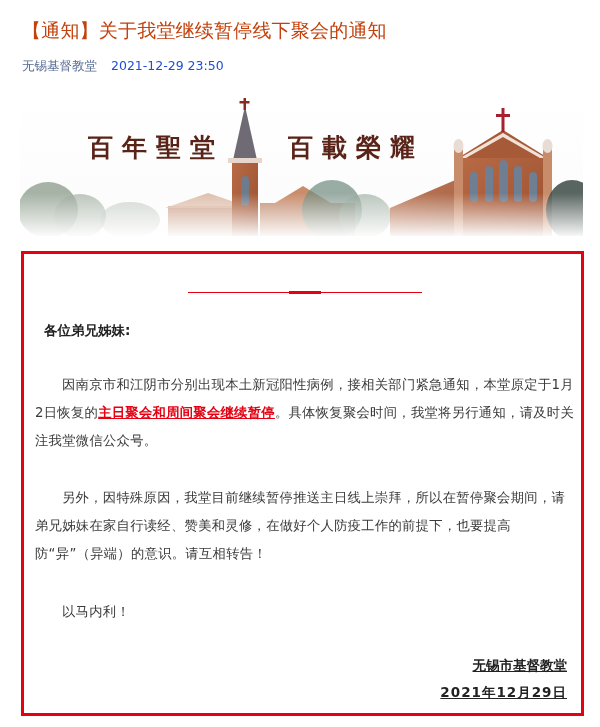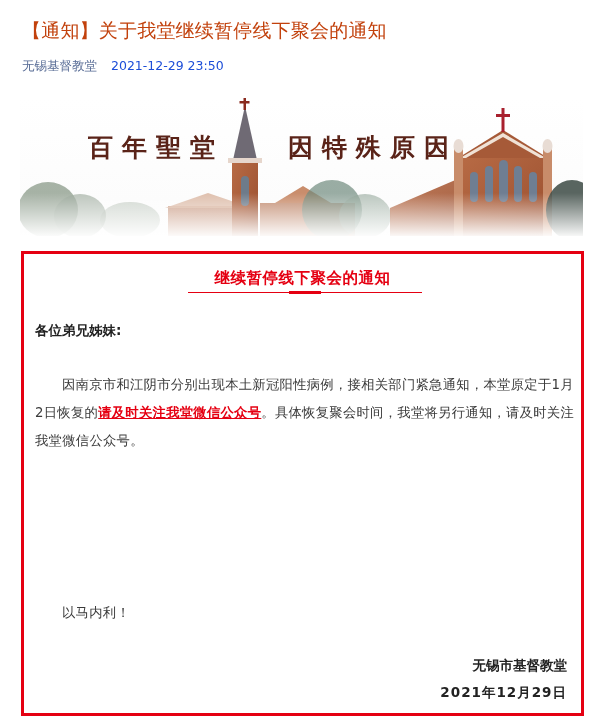--- a/index.html
+++ b/index.html
@@ -34,32 +34,32 @@
       position: absolute; left: 0; right: 0; top: 14px; text-align: center;
       font-size: 15.5px; font-weight: bold; color: #e50012; letter-spacing: 0.5px;
     }
     .heading-line {
       position: absolute; left: 164px; width: 234px; top: 38px; height: 1px; background: #e50012;
     }
     .heading-line-thick {
       position: absolute; left: 265px; width: 32px; top: 37px; height: 3px; background: #e50012;
     }
     .salutation {
-      position: absolute; left: 11px; top: 68px; font-size: 13.5px; font-weight: bold; color: #222;
+      position: absolute; left: 20px; top: 68px; font-size: 13.5px; font-weight: bold; color: #222;
     }
     .para {
       position: absolute; left: 11px; width: 540px; font-size: 13.3px; color: #3a3a3a;
       line-height: 28px; text-indent: 27px; letter-spacing: 0.3px;
     }
     .para.p1 { top: 117px; }
     .para.p2 { top: 230px; }
-    .para.p3 { top: 345px; }
+    .para.p3 { top: 345px; font-family: Liberation Mono, monospace; }
     .highlight { color: #e50012; font-weight: bold; text-decoration: underline; }
     .signature {
-      position: absolute; right: 14px; font-size: 13.5px; font-weight: bold; color: #222; 
+      position: absolute; right: 14px; font-size: 13.5px; font-weight: bold; color: #222;  text-decoration: underline;
     }
     .signature.org { top: 403px; }
     .signature.date { top: 430px; letter-spacing: 1px; margin-left: 12px; }
   </style>
 </head>
 <body>
 
 <h1 class="article-title">【通知】关于我堂继续暂停线下聚会的通知</h1>
 
 <div class="meta">
@@ -114,30 +114,30 @@
     <rect x="465" y="68" width="8" height="36" rx="4" fill="#6f7e92"></rect>
     <rect x="479" y="62" width="9" height="42" rx="4.5" fill="#6f7e92"></rect>
     <rect x="494" y="68" width="8" height="36" rx="4" fill="#6f7e92"></rect>
     <rect x="509" y="74" width="8" height="30" rx="4" fill="#6f7e92"></rect>
 
     <ellipse cx="552" cy="112" rx="26" ry="30" fill="#3c4a44" opacity="0.85"></ellipse>
 
     <rect x="0" y="95" width="563" height="43" fill="url(#fog)"></rect>
   </svg>
   <div class="banner-text left">百年聖堂</div>
-  <div class="banner-text right">因特殊原因</div>
+  <div class="banner-text right">百載榮耀</div>
 </div>
 
 <div class="notice-box">
-  <div class="notice-heading">继续暂停线下聚会的通知</div>
   <div class="heading-line"></div>
   <div class="heading-line-thick"></div>
 
   <div class="salutation">各位弟兄姊妹:</div>
 
-  <p class="para p1"><span>因南京市和江阴市分别出现本土新冠阳性病例，接相关部门紧急通知，本堂原定于1月2日恢复的</span><span class="highlight">请及时关注我堂微信公众号</span><span>。具体恢复聚会时间，我堂将另行通知，请及时关注我堂微信公众号。</span></p>
+  <p class="para p1"><span>因南京市和江阴市分别出现本土新冠阳性病例，接相关部门紧急通知，本堂原定于1月2日恢复的</span><span class="highlight">主日聚会和周间聚会继续暂停</span><span>。具体恢复聚会时间，我堂将另行通知，请及时关注我堂微信公众号。</span></p>
 
+  <p class="para p2">另外，因特殊原因，我堂目前继续暂停推送主日线上崇拜，所以在暂停聚会期间，请弟兄姊妹在家自行读经、赞美和灵修，在做好个人防疫工作的前提下，也要提高防“异”（异端）的意识。请互相转告！</p>
 
   <p class="para p3">以马内利！</p>
 
   <div class="signature org">无锡市基督教堂</div>
   <div class="signature date">2021年12月29日</div>
 </div>
 
 </body></html>

